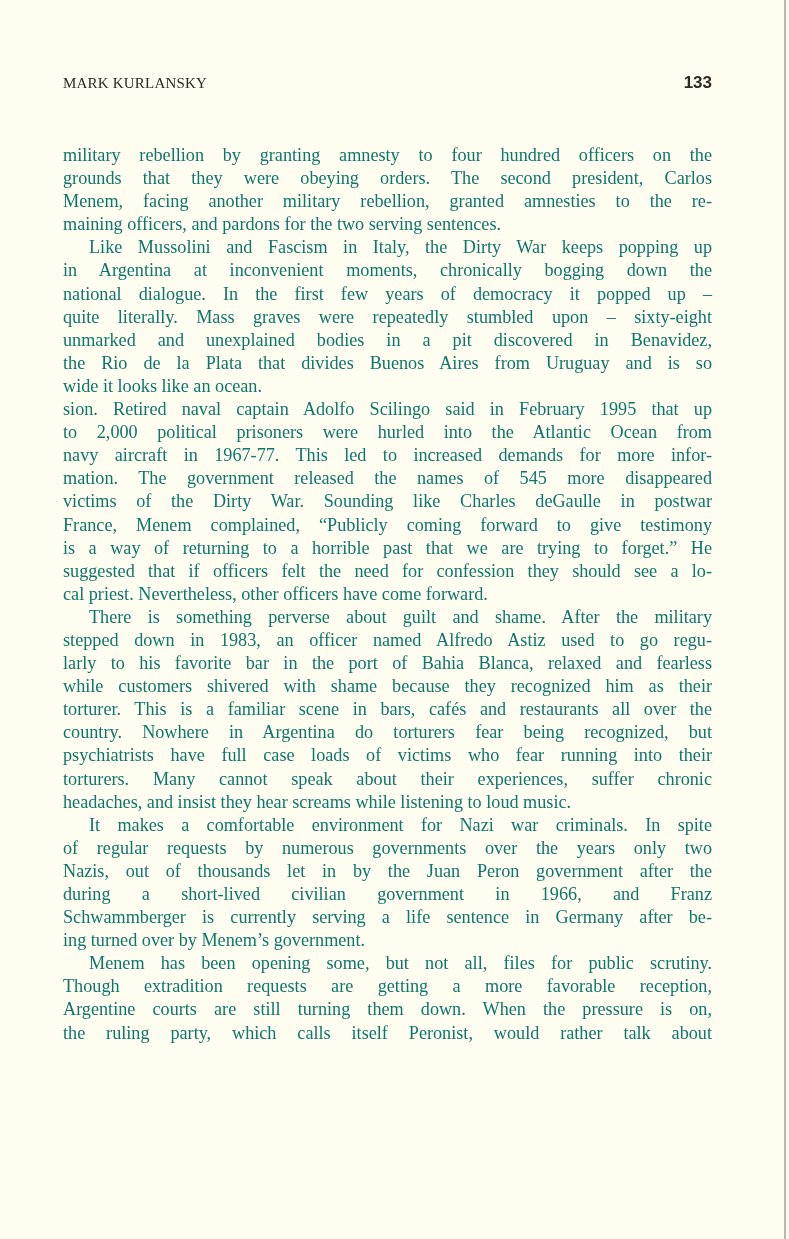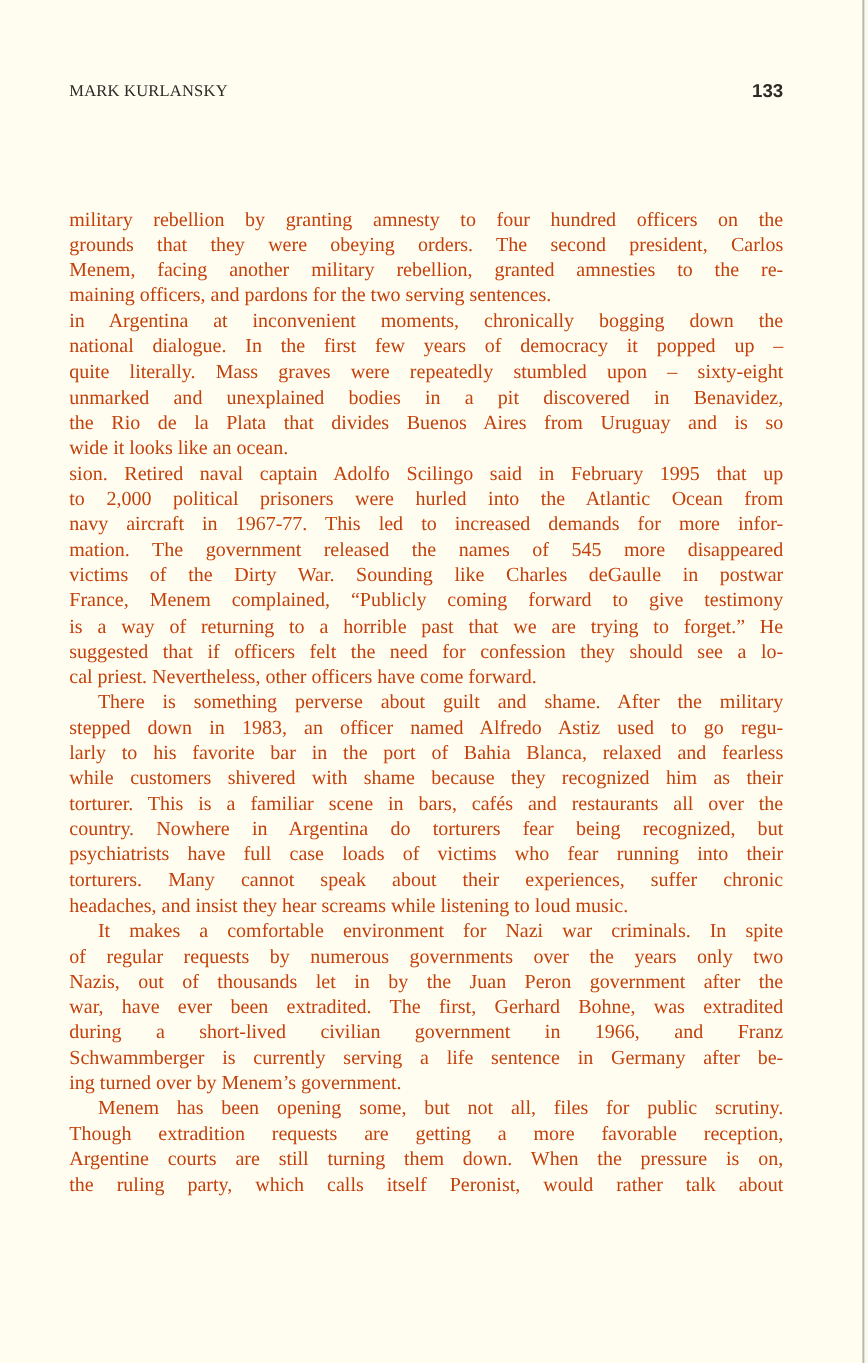--- a/index.html
+++ b/index.html
@@ -62,24 +62,23 @@
       font-size: 17px;
     }
     .body-text {
       position: absolute;
       left: 63px;
       top: 144px;
       width: 649px;
       font-family: "Liberation Serif", serif;
       font-size: 18.2px;
       line-height: 23.1px;
-      color: #c2410c;
+      color: #0f766e;
       text-align: justify;
       hyphens: manual;
-      margin-top: 44px;
     }
     .line {
       display: block;
       text-align: justify;
       text-align-last: justify;
       white-space: nowrap;
       overflow: visible;
     }
     .line.last {
       text-align-last: left;
@@ -98,20 +97,21 @@
   </div>
 
   <div class="body-text" id="body-text">
       <div>
         <span class="line">military rebellion by granting amnesty to four hundred officers on the</span>
         <span class="line">grounds that they were obeying orders. The second president, Carlos</span>
         <span class="line">Menem, facing another military rebellion, granted amnesties to the re-</span>
         <span class="line last">maining officers, and pardons for the two serving sentences.</span>
       </div>
       <div>
+        <span class="line indent">Like Mussolini and Fascism in Italy, the Dirty War keeps popping up</span>
         <span class="line">in Argentina at inconvenient moments, chronically bogging down the</span>
         <span class="line">national dialogue. In the first few years of democracy it popped up –</span>
         <span class="line">quite literally. Mass graves were repeatedly stumbled upon – sixty-eight</span>
         <span class="line">unmarked and unexplained bodies in a pit discovered in Benavidez,</span>
         <span class="line">the Rio de la Plata that divides Buenos Aires from Uruguay and is so</span>
         <span class="line last">wide it looks like an ocean.</span>
       </div>
       <div>
         <span class="line">sion. Retired naval captain Adolfo Scilingo said in February 1995 that up</span>
         <span class="line">to 2,000 political prisoners were hurled into the Atlantic Ocean from</span>
@@ -131,21 +131,20 @@
         <span class="line">torturer. This is a familiar scene in bars, cafés and restaurants all over the</span>
         <span class="line">country. Nowhere in Argentina do torturers fear being recognized, but</span>
         <span class="line">psychiatrists have full case loads of victims who fear running into their</span>
         <span class="line">torturers. Many cannot speak about their experiences, suffer chronic</span>
         <span class="line last">headaches, and insist they hear screams while listening to loud music.</span>
       </div>
       <div>
         <span class="line indent">It makes a comfortable environment for Nazi war criminals. In spite</span>
         <span class="line">of regular requests by numerous governments over the years only two</span>
         <span class="line">Nazis, out of thousands let in by the Juan Peron government after the</span>
-        <span class="line">war, have ever been extradited. The first, Gerhard Bohne, was extradited</span>
         <span class="line">during a short-lived civilian government in 1966, and Franz</span>
         <span class="line">Schwammberger is currently serving a life sentence in Germany after be-</span>
         <span class="line last">ing turned over by Menem’s government.</span>
       </div>
       <div>
         <span class="line indent">Menem has been opening some, but not all, files for public scrutiny.</span>
         <span class="line">Though extradition requests are getting a more favorable reception,</span>
         <span class="line">Argentine courts are still turning them down. When the pressure is on,</span>
         <span class="line">the ruling party, which calls itself Peronist, would rather talk about</span>
       </div>

